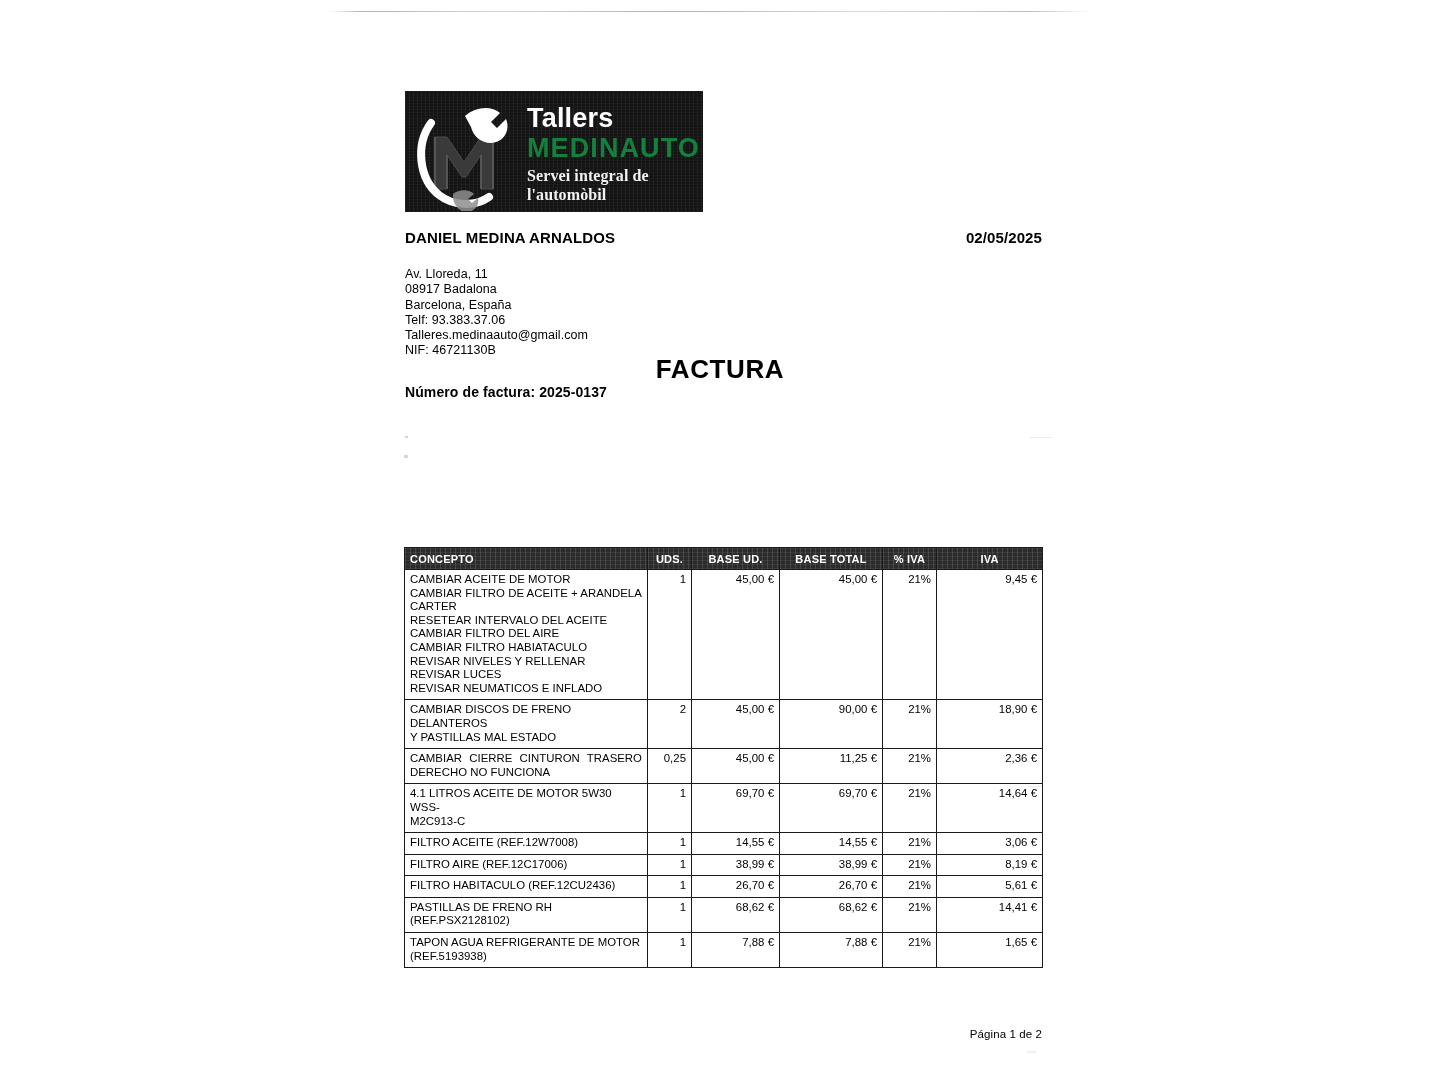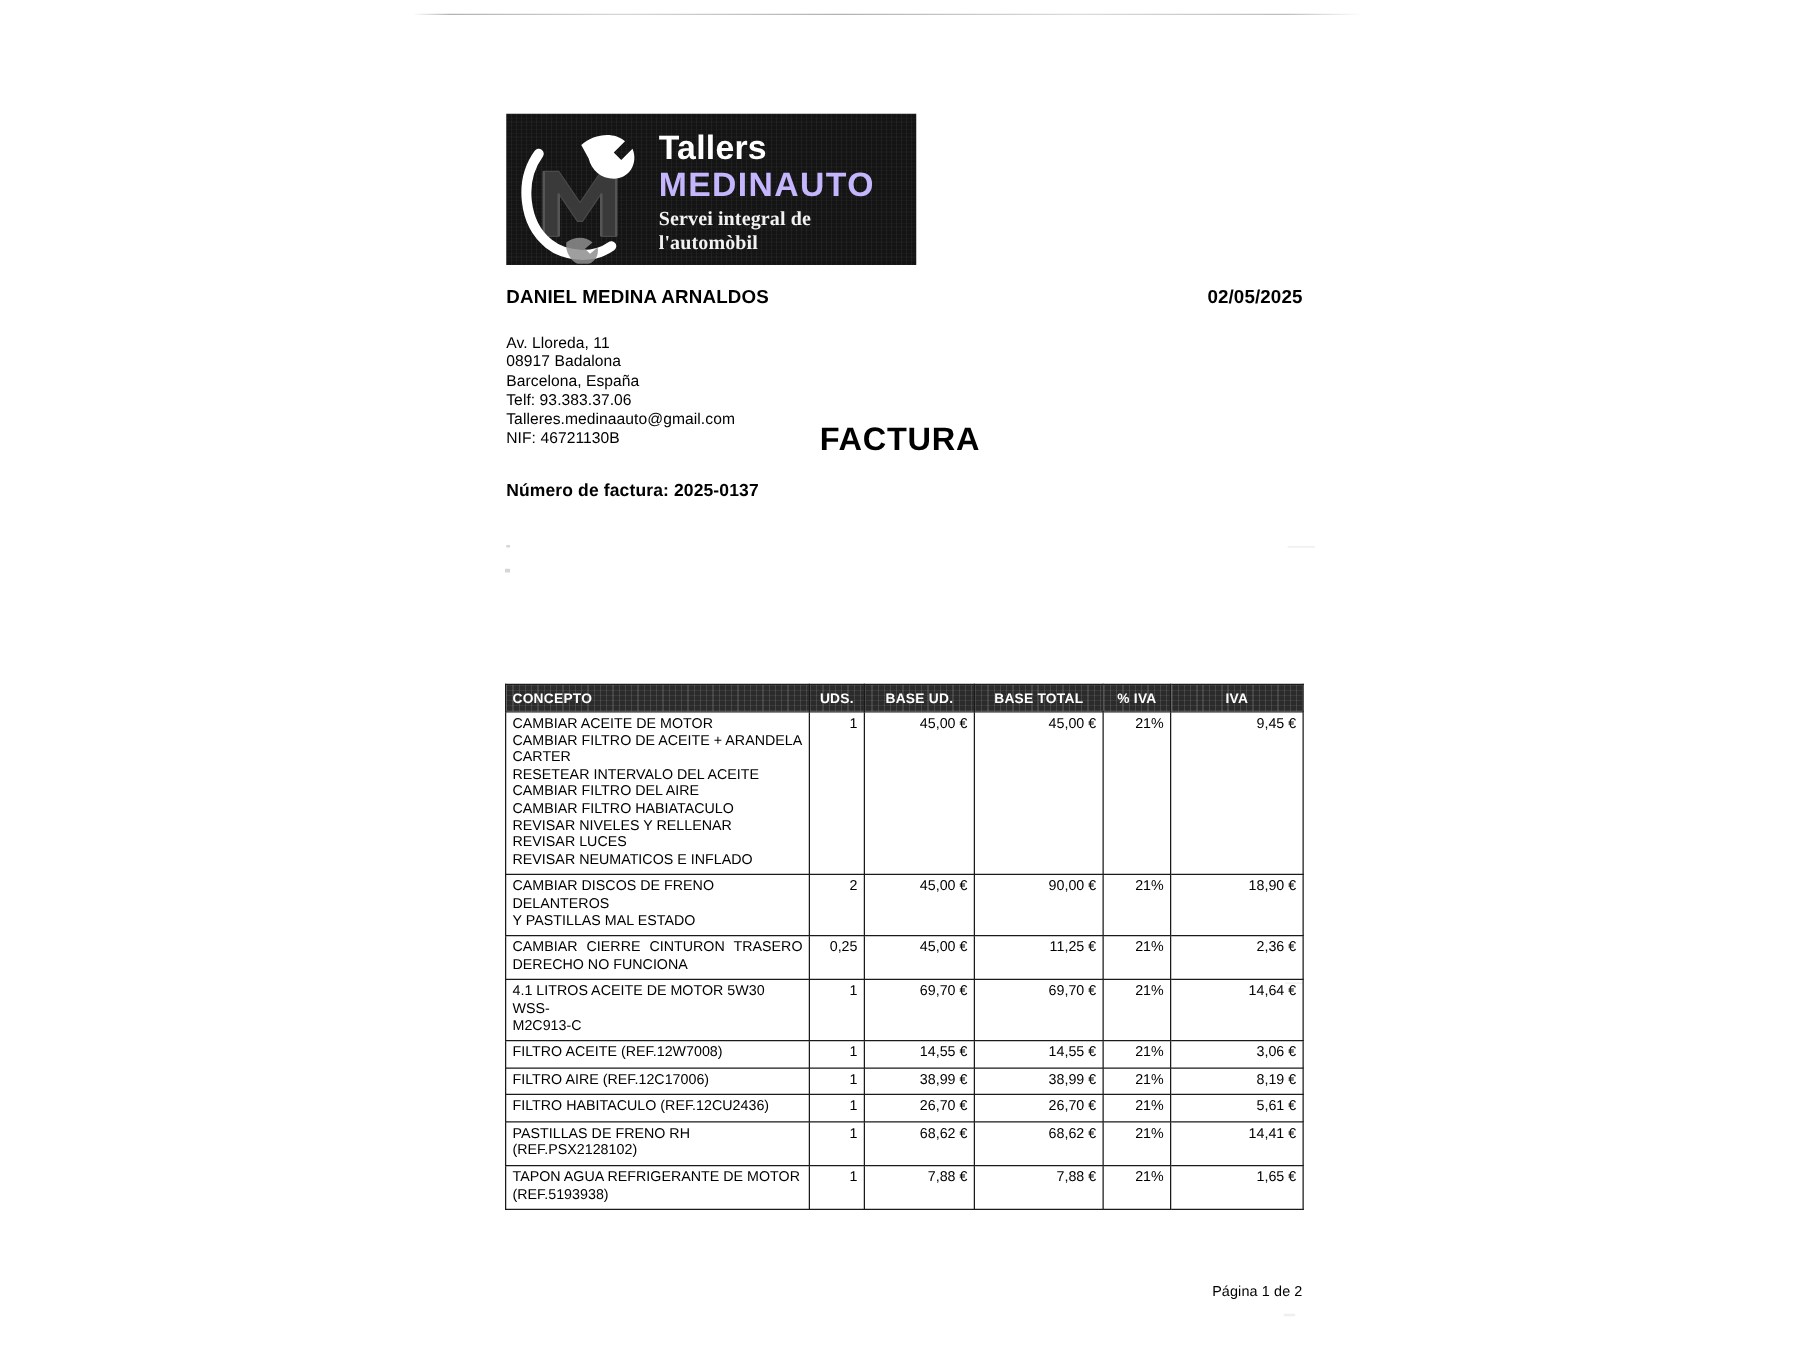--- a/index.html
+++ b/index.html
@@ -39,21 +39,21 @@
   .speck {
     position: absolute;
     background: rgba(0,0,0,0.16);
   }
 
   
   .logo-box {
     position: absolute;
     left: 405px;
     top: 91px;
-    width: 328px;
+    width: 298px;
     height: 121px;
     background: #141414;
     overflow: hidden;
   }
   .logo-noise {
     position: absolute;
     inset: 0;
     background:
       repeating-linear-gradient(90deg,
         rgba(255,255,255,0.055) 0px,
@@ -81,21 +81,21 @@
     width: 176px;
   }
   .logo-l1 {
     color: #ffffff;
     font-size: 27px;
     font-weight: bold;
     letter-spacing: 0.2px;
     line-height: 30px;
   }
   .logo-l2 {
-    color: #c4b5fd;
+    color: #15803d;
     font-size: 27px;
     font-weight: bold;
     letter-spacing: 1.1px;
     line-height: 31px;
   }
   .logo-l3 {
     color: #f2f2f2;
     font-family: "Liberation Serif", serif;
     font-size: 16px;
     font-weight: bold;
@@ -131,21 +131,21 @@
     line-height: 15.3px;
     letter-spacing: 0.05px;
     margin-top: 16px;
   }
   .addr div { white-space: nowrap; }
 
   .factura-title {
     position: absolute;
     left: 0;
     right: 0;
-    top: 336px;
+    top: 354px;
     text-align: center;
     font-size: 26px;
     font-weight: bold;
     letter-spacing: 0.6px;
   }
   .invoice-no {
     position: absolute;
     left: 405px;
     top: 384px;
     font-size: 14px;

